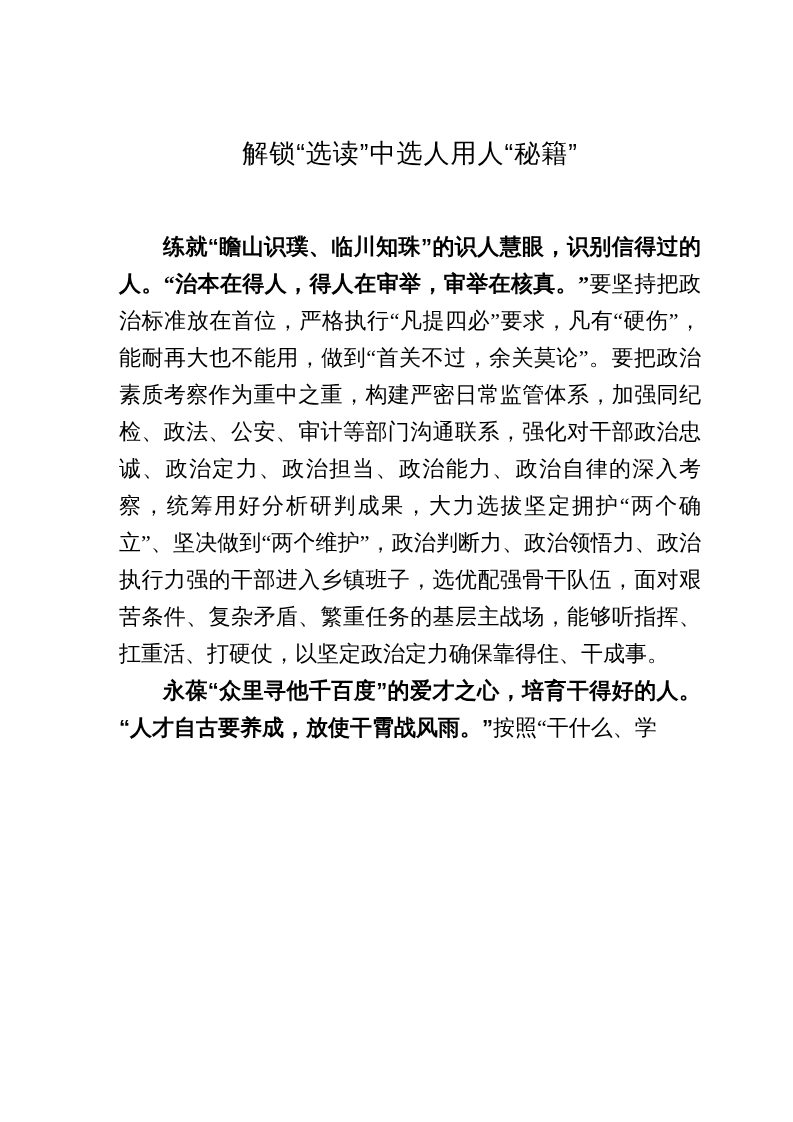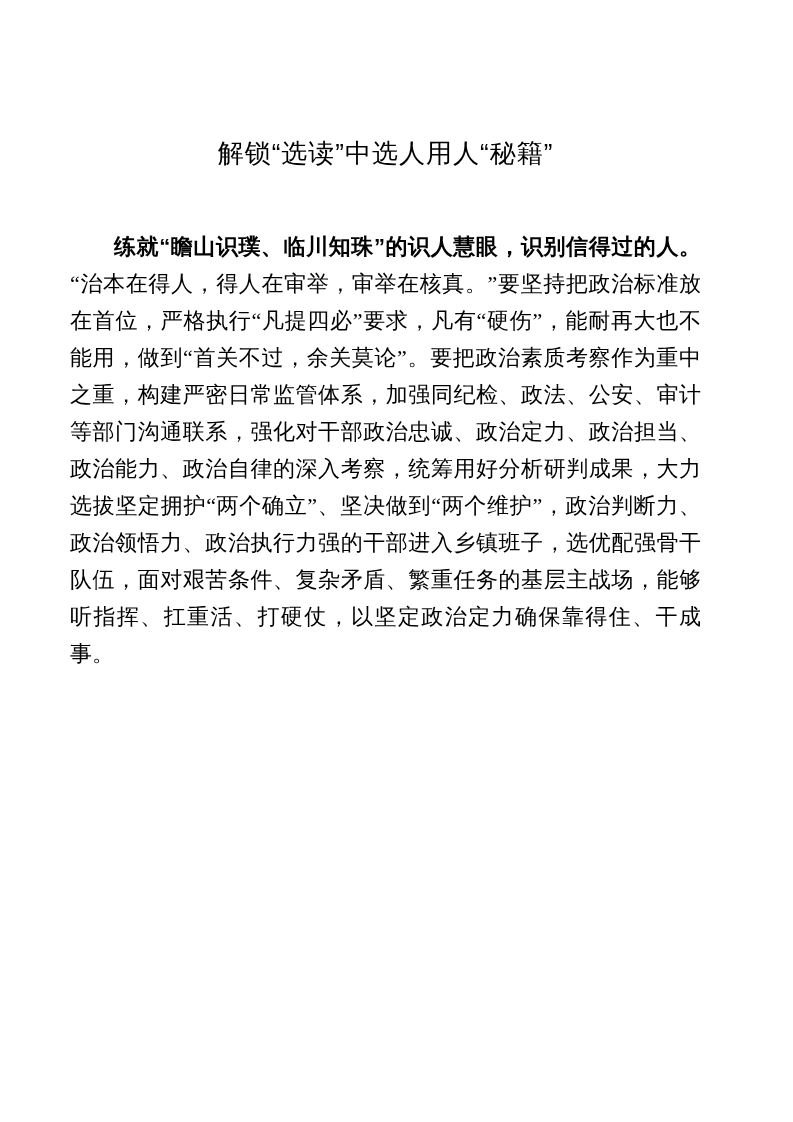--- a/index.html
+++ b/index.html
@@ -6,21 +6,21 @@
     margin: 0;
     padding: 0;
     background: #ffffff;
   }
   .page {
     position: relative;
     width: 793px;
     height: 1122px;
     background: #ffffff;
     box-sizing: border-box;
-    padding: 136px 92px 0 70px;
+    padding: 136px 92px 0 119px;
     overflow: hidden;
     color: #000000;
   }
   .doc-title {
     margin: 0 0 58px 0;
     font-family: "Liberation Sans", "DejaVu Sans", sans-serif;
     font-weight: 400;
     font-size: 26px;
     line-height: 34px;
     text-align: center;
@@ -36,28 +36,29 @@
   .para {
     margin: 0;
     padding: 0;
     text-indent: 2em;
   }
   .seg-normal {
     font-weight: 400;
   }
   .seg-quote {
     
-    font-weight: 400;
+    font-weight: 700;
   }
   .seg-bold, .seg-bold-quote {
     font-weight: 700;
     font-family: "Liberation Sans", "DejaVu Sans", sans-serif;
   }
 </style>
 </head>
 <body>
 
 <div class="page">
   <h1 class="doc-title">解锁“选读”中选人用人“秘籍”</h1>
   <div class="doc-body">
       <p class="para"><span class="seg-bold">练就“瞻山识璞、临川知珠”的识人慧眼，识别信得过的人。</span><span class="seg-quote">“治本在得人，得人在审举，审举在核真。”</span><span class="seg-normal">要坚持把政治标准放在首位，严格执行“凡提四必”要求，凡有“硬伤”，能耐再大也不能用，做到“首关不过，余关莫论”。要把政治素质考察作为重中之重，构建严密日常监管体系，加强同纪检、政法、公安、审计等部门沟通联系，强化对干部政治忠诚、政治定力、政治担当、政治能力、政治自律的深入考察，统筹用好分析研判成果，大力选拔坚定拥护“两个确立”、坚决做到“两个维护”，政治判断力、政治领悟力、政治执行力强的干部进入乡镇班子，选优配强骨干队伍，面对艰苦条件、复杂矛盾、繁重任务的基层主战场，能够听指挥、扛重活、打硬仗，以坚定政治定力确保靠得住、干成事。</span></p>
+      <p class="para"><span class="seg-bold">永葆“众里寻他千百度”的爱才之心，培育干得好的人。</span><span class="seg-bold-quote">“人才自古要养成，放使干霄战风雨。”</span><span class="seg-normal">按照“干什么、学</span></p>
     </div>
 </div>
 
 </body></html>

